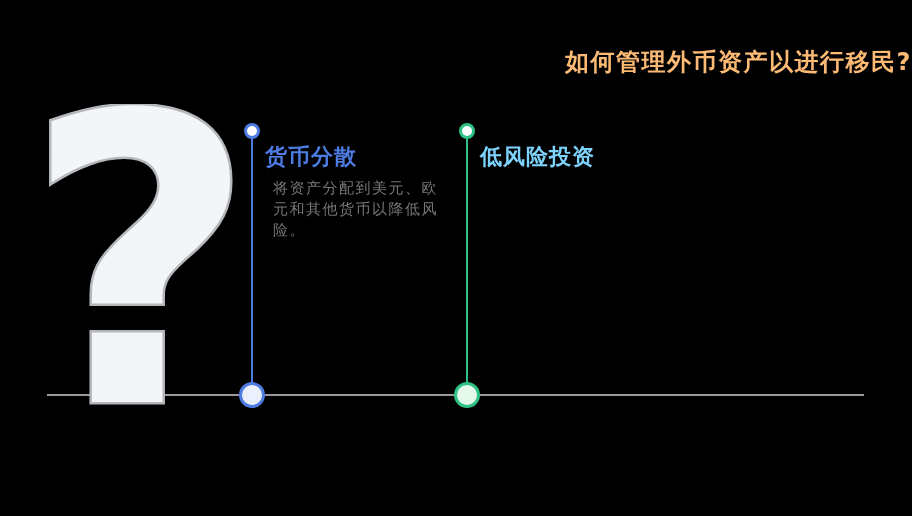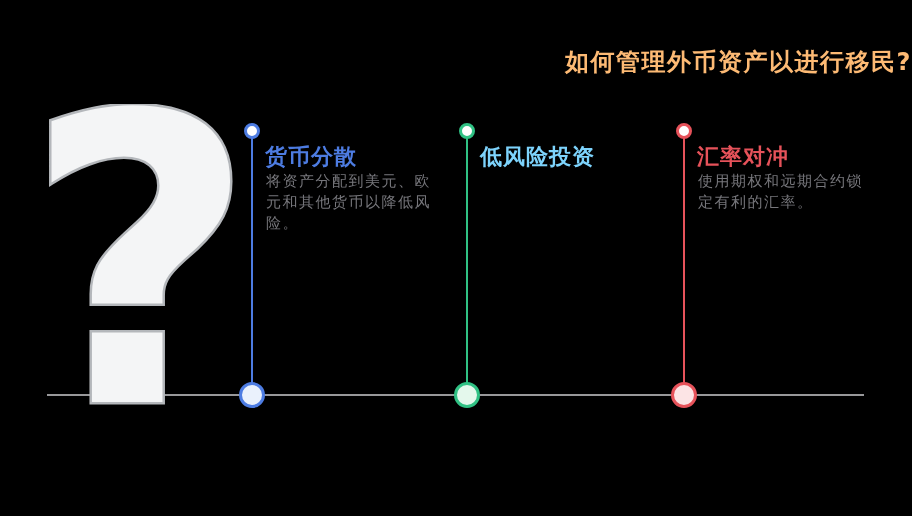--- a/index.html
+++ b/index.html
@@ -87,21 +87,21 @@
     margin: 3px;
     font-size: 22px;
     font-weight: bold;
     letter-spacing: 1px;
     white-space: nowrap;
   }
   .col-body {
     position: absolute;
     left: 18px;
     top: 44px;
-    margin: 4px;
+    margin: 11px;
     width: 170px;
     font-size: 15px;
     line-height: 21px;
     letter-spacing: 1.5px;
     color: #76767b;
   }
   
   .col-blue  .col-heading { color: #4d7ce2; }
   .col-blue  .dot-top     { border-color: #4d7ce2; }
   .col-blue  .vline       { background: #4d7ce2; }
@@ -140,21 +140,14 @@
     <p class="col-body">将资产分配到美元、欧元和其他货币以降低风险。</p>
   </div>
 
   <div class="col col-2 col-green">
     <span class="dot-top"></span>
     <span class="vline"></span>
     <span class="dot-bottom"></span>
     <h2 class="col-heading">低风险投资</h2>
   </div>
 
-  <div class="col col-3 col-red">
-    <span class="dot-top"></span>
-    <span class="vline"></span>
-    <span class="dot-bottom"></span>
-    <h2 class="col-heading">汇率对冲</h2>
-    <p class="col-body">使用期权和远期合约锁定有利的汇率。</p>
-  </div>
 
 </div>
 
 </body></html>

